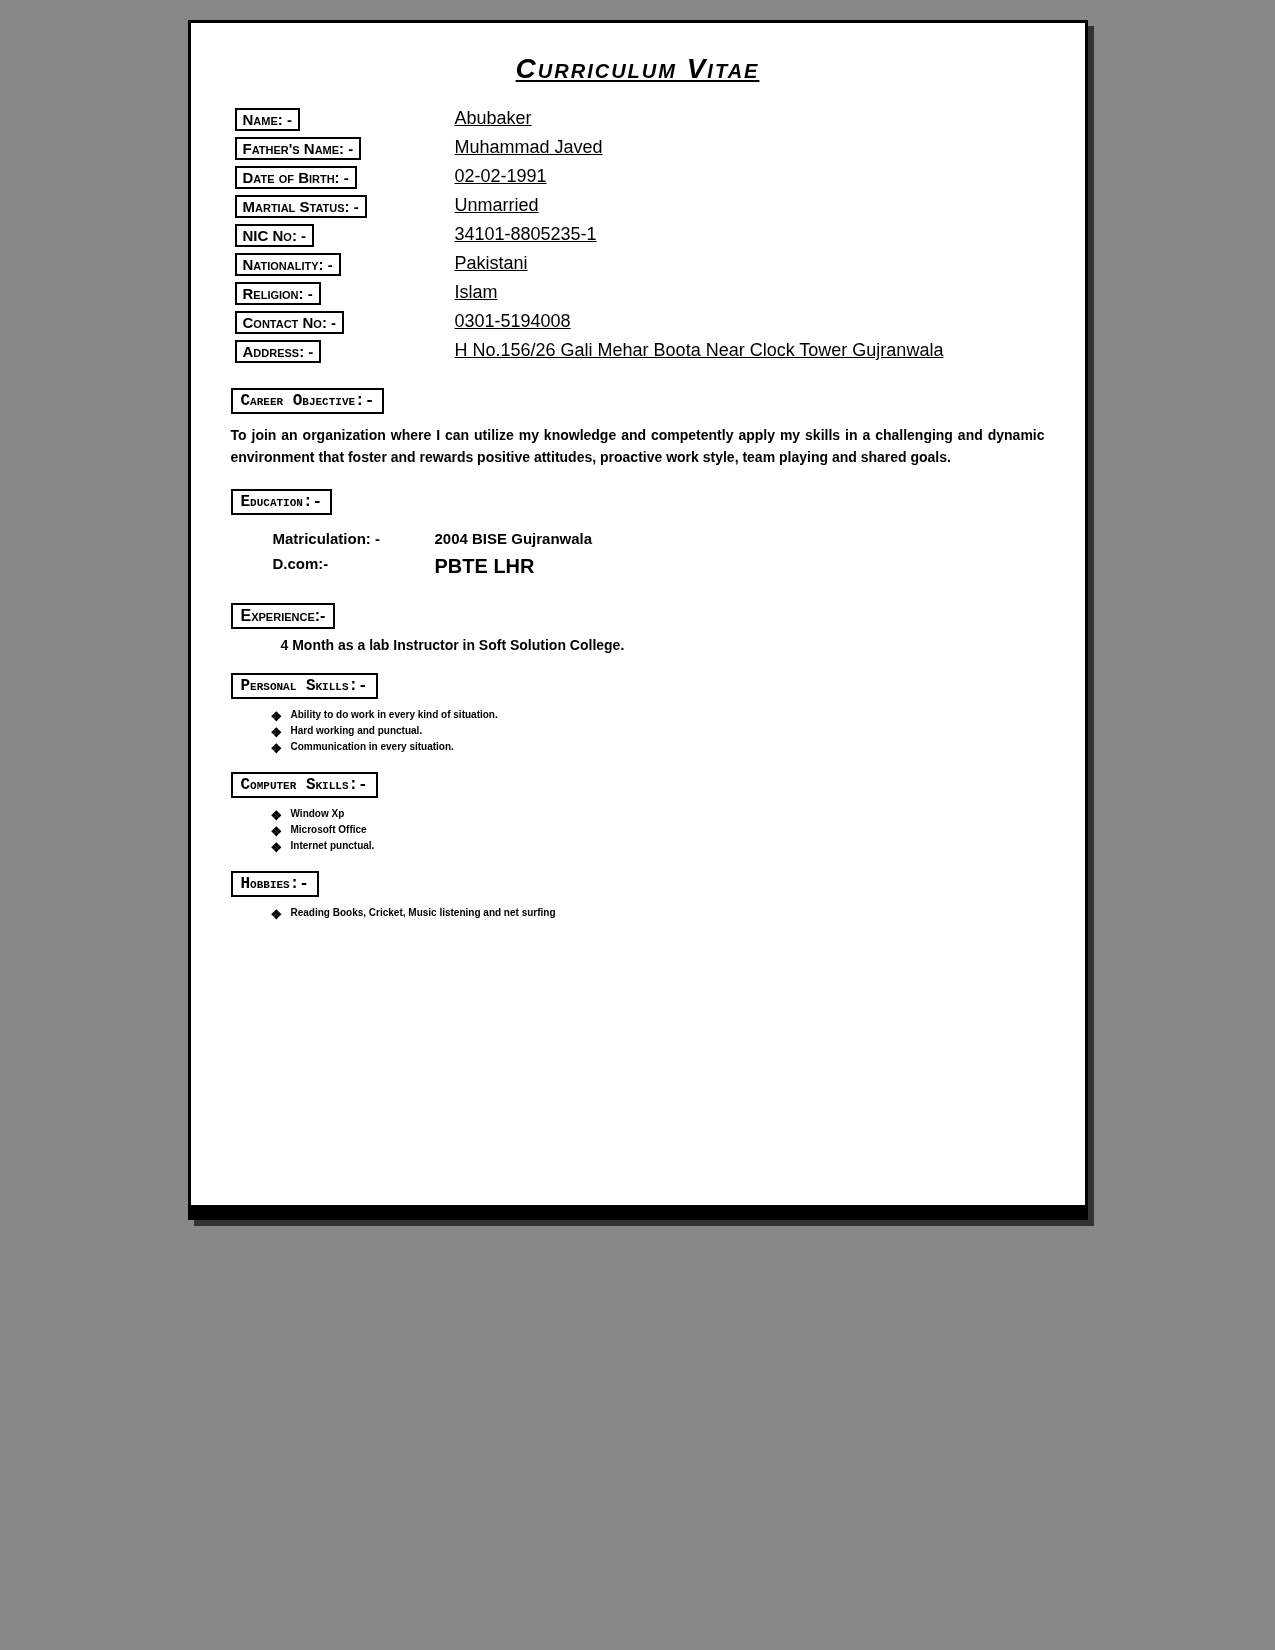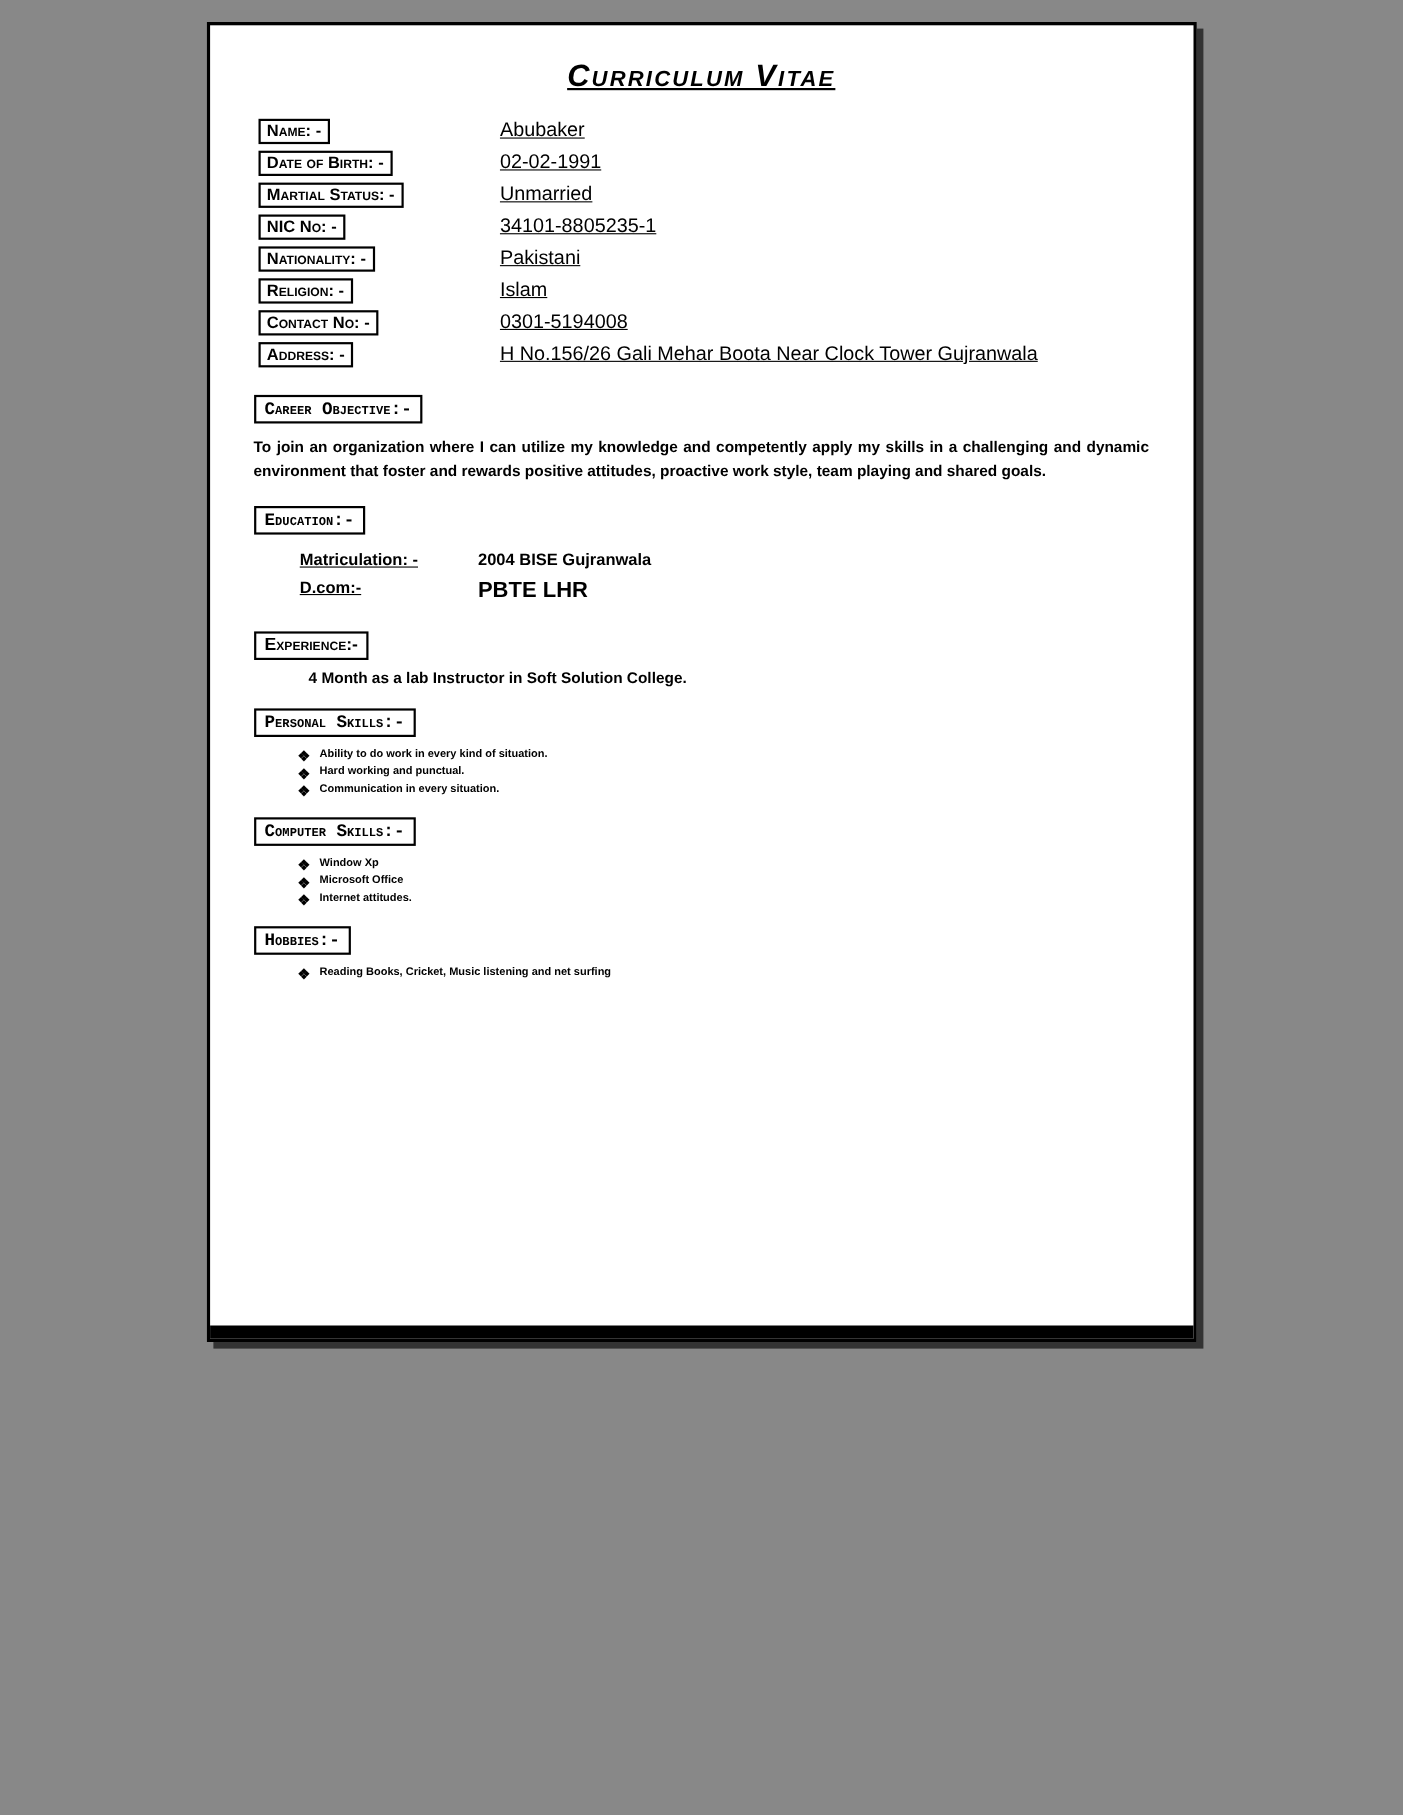--- a/index.html
+++ b/index.html
@@ -110,21 +110,20 @@
     .education-table tr td {
       font-weight: bold;
       font-size: 15px;
       padding: 3px 10px;
       vertical-align: top;
     }
 
     .education-label {
       white-space: nowrap;
       width: 160px;
-      text-decoration: underline;
     }
 
     .experience-text {
       font-weight: bold;
       font-size: 14px;
       padding-left: 50px;
       margin-bottom: 12px;
     }
 
     .skills-list {
@@ -168,20 +167,26 @@
 
   <h1 class="page-title">Curriculum Vitae</h1>
 
   <table class="info-table">
     <tbody>
         <tr>
       <td class="label-cell">
         <span>Name: -</span>
       </td>
       <td class="value-cell">Abubaker</td>
+    </tr>
+    <tr>
+      <td class="label-cell">
+        <span>Father's Name: -</span>
+      </td>
+      <td class="value-cell">Muhammad Javed</td>
     </tr>
     <tr>
       <td class="label-cell">
         <span>Date of Birth: -</span>
       </td>
       <td class="value-cell">02-02-1991</td>
     </tr>
     <tr>
       <td class="label-cell">
         <span>Martial Status: -</span>
@@ -256,21 +261,21 @@
       <li>Hard working and punctual.</li>
       <li>Communication in every situation.</li>
     </ul>
   </div>
 
   <div class="section-block">
     <div class="section-header">Computer Skills:-</div>
     <ul class="skills-list">
       <li>Window Xp</li>
       <li>Microsoft Office</li>
-      <li>Internet attitudes.</li>
+      <li>Internet punctual.</li>
     </ul>
   </div>
 
   <div class="section-block">
     <div class="section-header">Hobbies:-</div>
     <ul class="skills-list">
       <li>Reading Books, Cricket, Music listening  and net surfing</li>
     </ul>
   </div>
 

